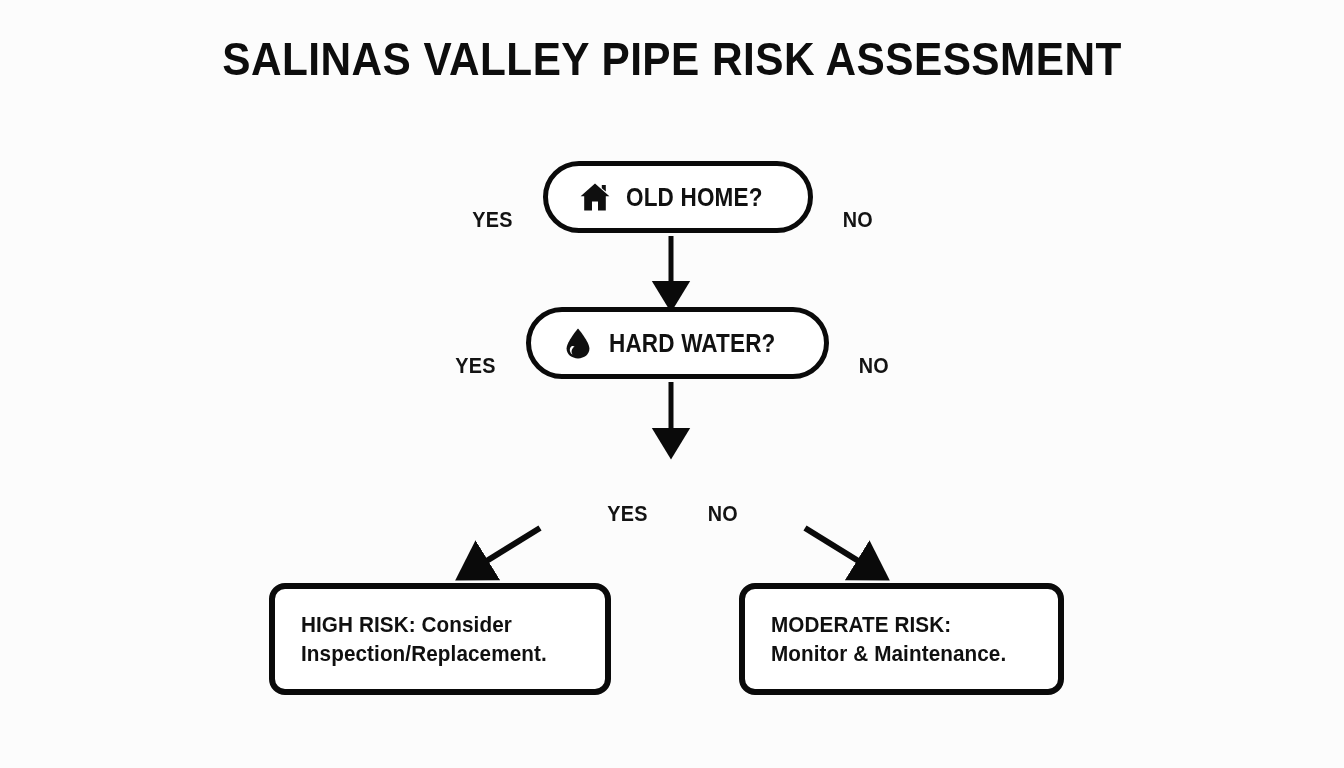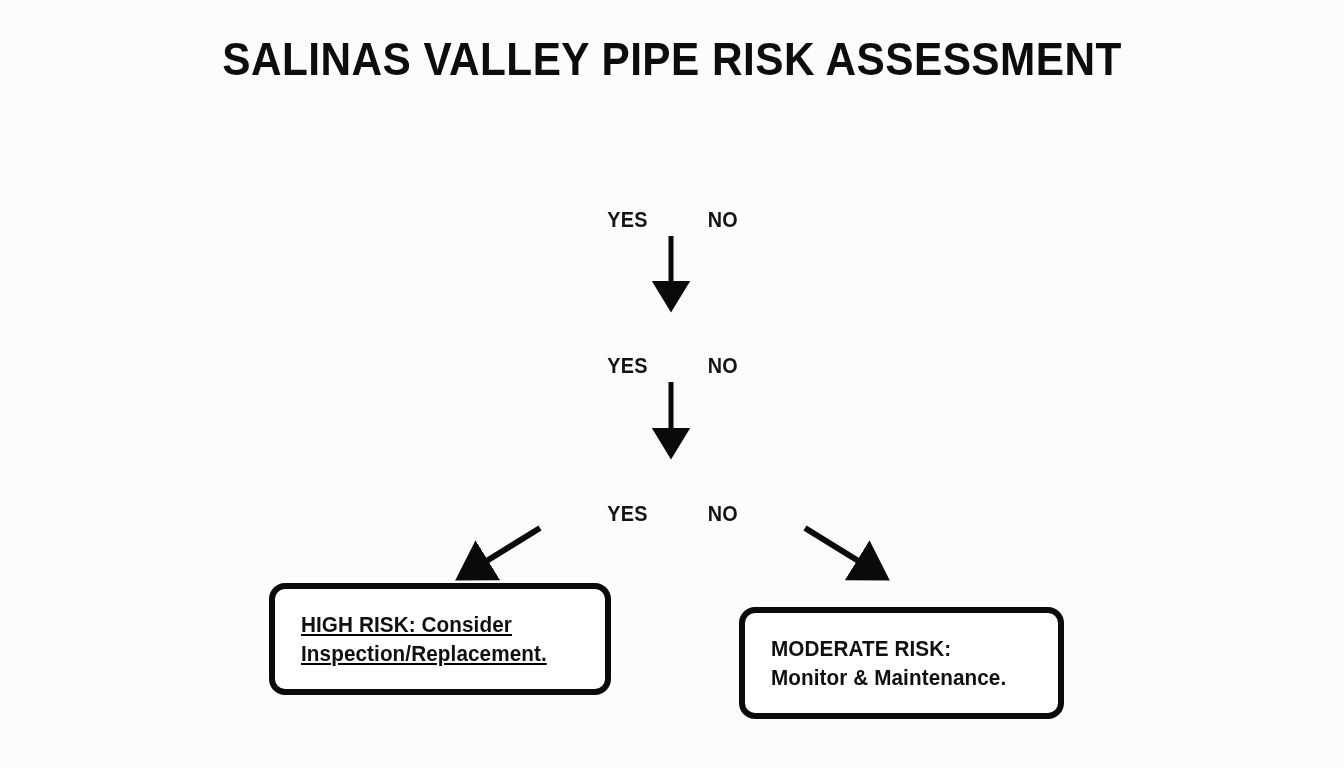--- a/index.html
+++ b/index.html
@@ -117,28 +117,26 @@
     display: flex;
     flex-direction: column;
     justify-content: center;
     padding: 10px 26px;
   }
   #outcome-high-risk {
     left: 269px;
     top: 583px;
     width: 342px;
     height: 112px;
-    text-decoration: underline;
   }
   #outcome-moderate-risk {
     left: 739px;
     top: 583px;
     width: 325px;
     height: 112px;
-    margin-top: 24px;
   }
 
   .outcome-line {
     font-family: "Liberation Sans", sans-serif;
     font-size: 22px;
     color: #101010;
     line-height: 1.32;
     letter-spacing: 0.1px;
     transform: scaleX(0.94);
     transform-origin: left center;
@@ -167,28 +165,53 @@
 
     <line x1="540" y1="528" x2="472" y2="570" stroke="#0a0a0a" stroke-width="6" marker-end="url(#arrowhead-down)"></line>
 
     <line x1="805" y1="528" x2="873" y2="570" stroke="#0a0a0a" stroke-width="6" marker-end="url(#arrowhead-down)"></line>
   </svg>
 
   <div class="decision-row" id="decision-row-1">
 
     <span class="branch-label yes">YES</span>
 
+    <div class="decision-pill">
+      <span class="pill-icon">
+        <svg width="34" height="34" viewBox="0 0 34 34">
+          <path d="M17 3.4 L2.6 16.2 L6.2 16.2 L6.2 30.4 L14.0 30.4
+                   L14.0 21.6 L20.0 21.6 L20.0 30.4 L27.8 30.4
+                   L27.8 16.2 L31.4 16.2 Z" fill="#0f0f0f"></path>
+          <path d="M23.8 5.0 L27.8 5.0 L27.8 11.6 L23.8 8.2 Z" fill="#0f0f0f"></path>
+        </svg>
+      </span>
+      <span class="pill-text">OLD HOME?</span>
+    </div>
 
     <span class="branch-label no">NO</span>
   </div>
 
   <div class="decision-row" id="decision-row-2">
 
     <span class="branch-label yes">YES</span>
 
+    <div class="decision-pill">
+      <span class="pill-icon">
+        <svg width="34" height="34" viewBox="0 0 34 34">
+          <path d="M17 2.6 C17 2.6 5.6 16.0 5.6 22.6
+                   C5.6 28.6 10.7 32.4 17 32.4
+                   C23.3 32.4 28.4 28.6 28.4 22.6
+                   C28.4 16.0 17 2.6 17 2.6 Z" fill="#0f0f0f"></path>
+          <path d="M13.6 20.4 C10.6 22.4 9.7 25.9 11.6 28.4
+                   C9.0 27.4 8.0 23.6 9.6 21.2
+                   C10.6 19.7 12.1 19.6 13.6 20.4 Z" fill="#ffffff"></path>
+        </svg>
+      </span>
+      <span class="pill-text">HARD WATER?</span>
+    </div>
 
     <span class="branch-label no">NO</span>
   </div>
 
   <div class="decision-row" id="decision-row-3">
 
     <span class="branch-label yes">YES</span>
 
 
     <span class="branch-label no">NO</span>

